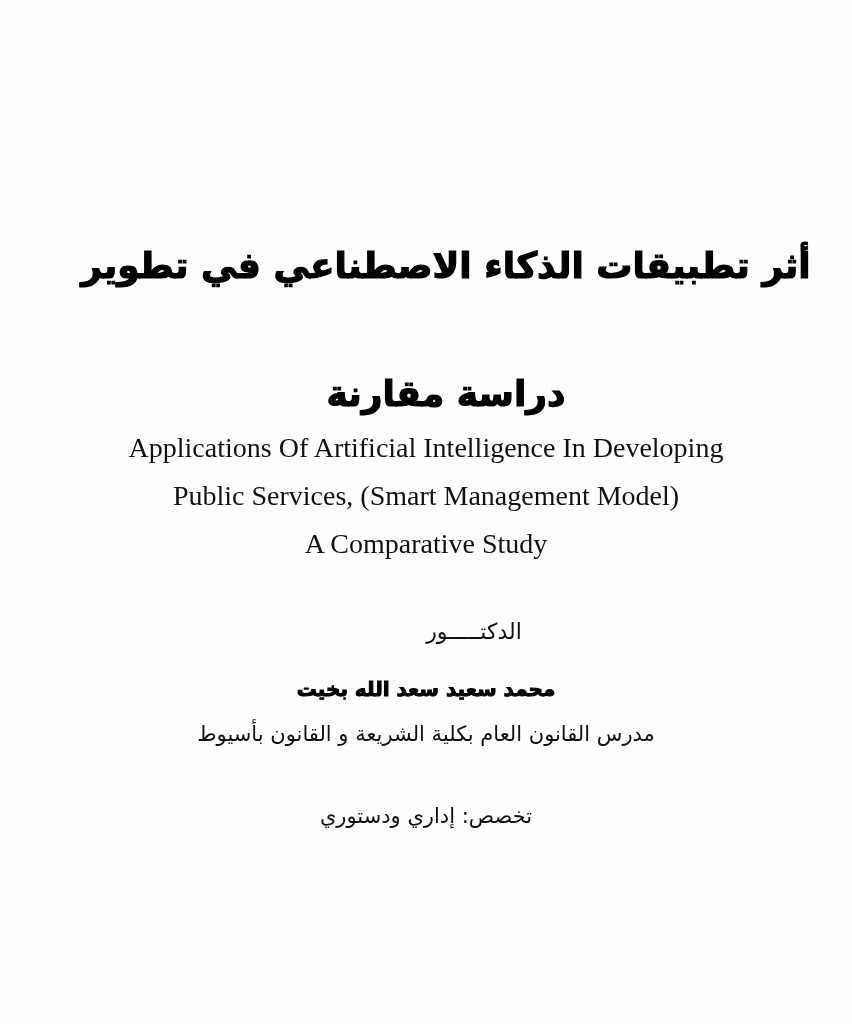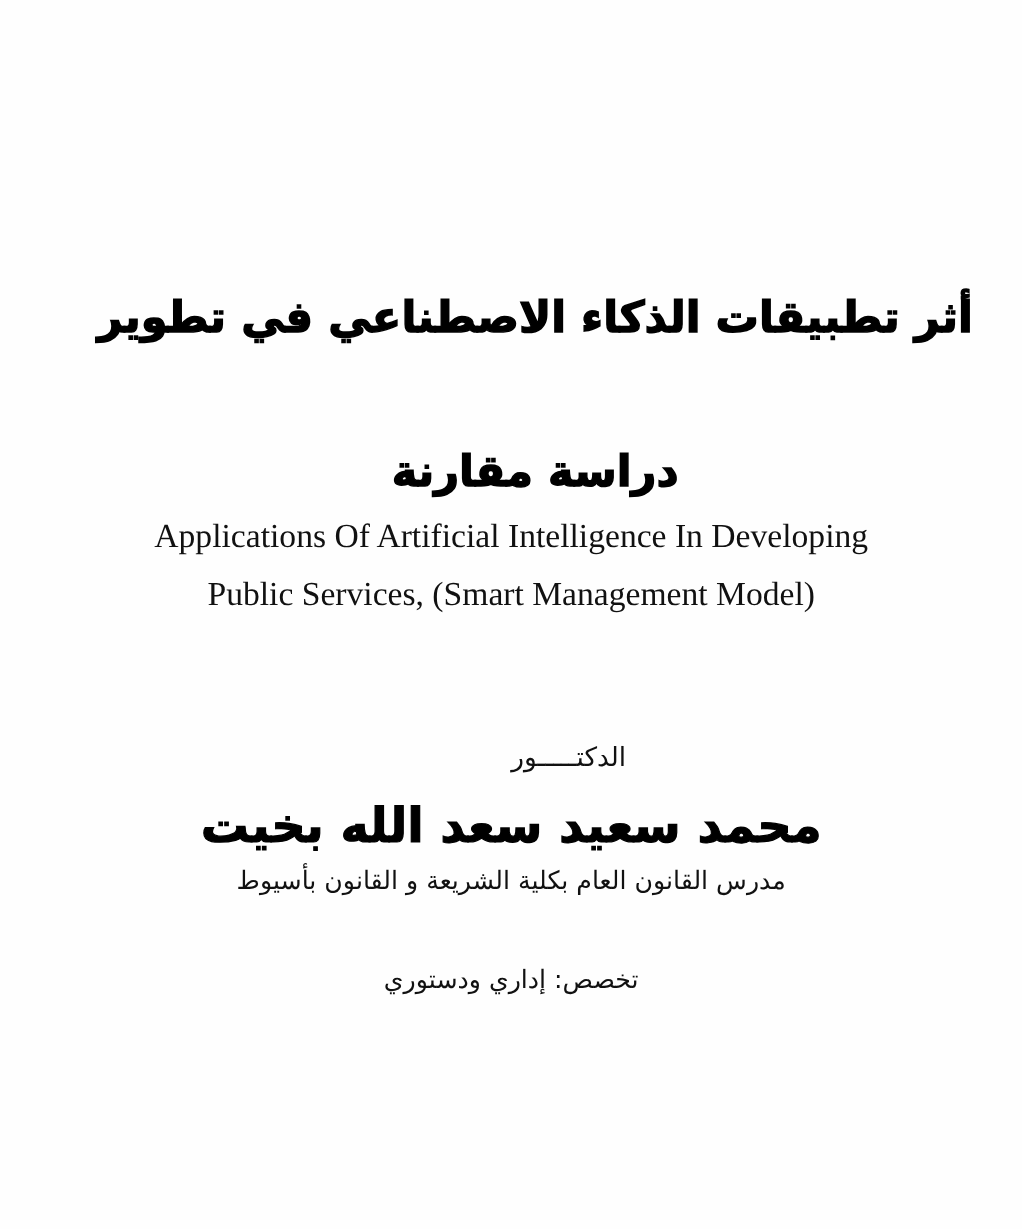--- a/index.html
+++ b/index.html
@@ -70,21 +70,21 @@
 
     .ar-name {
       position: absolute;
       left: 0;
       width: 852px;
       top: 670px;
       text-align: center;
       direction: rtl;
       font-family: "DejaVu Sans", sans-serif;
       font-weight: bold;
-      font-size: 40px;
+      font-size: 20px;
       line-height: 38px;
       color: #000;
       -webkit-text-stroke: 1px #000;
     }
     .ar-line {
       position: absolute;
       left: 0;
       width: 852px;
       text-align: center;
       direction: rtl;
@@ -99,19 +99,20 @@
 </head>
 <body>
 
 <div class="page">
 
   <div class="ar-title l1">أثر تطبيقات الذكاء الاصطناعي في تطوير</div>
   <div class="ar-title l3">دراسة مقارنة</div>
 
   <div class="en-title l1">Applications Of Artificial Intelligence In Developing</div>
   <div class="en-title l2">Public Services, (Smart Management Model)</div>
+  <div class="en-title l3">A Comparative Study</div>
 
   <div class="ar-label doctor">الدكتـــــور</div>
   <div class="ar-name">محمد سعيد سعد الله بخيت</div>
   <div class="ar-line position">مدرس القانون العام بكلية الشريعة و القانون بأسيوط</div>
   <div class="ar-line specialty">تخصص: إداري ودستوري</div>
 
 </div>
 
 </body></html>

